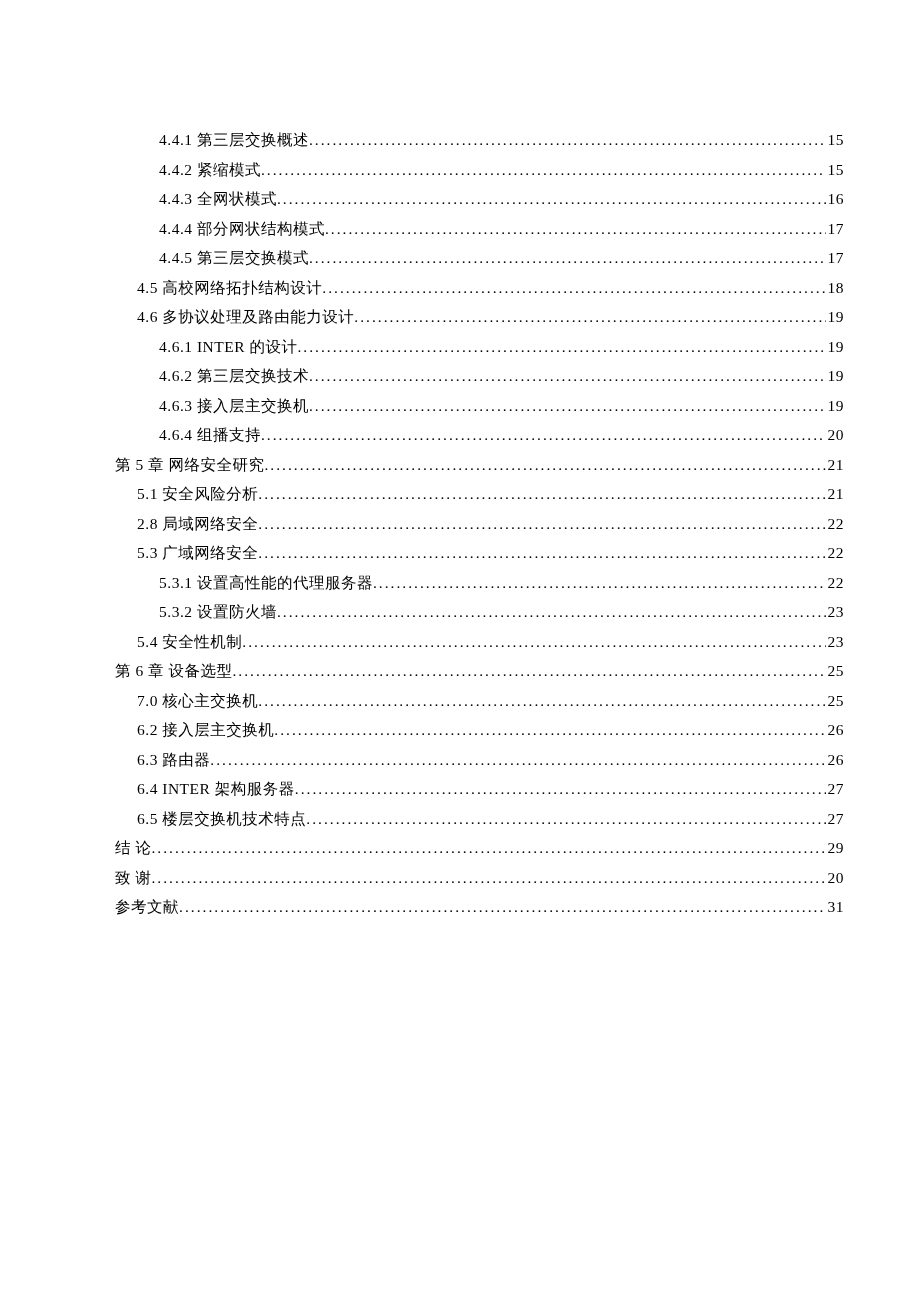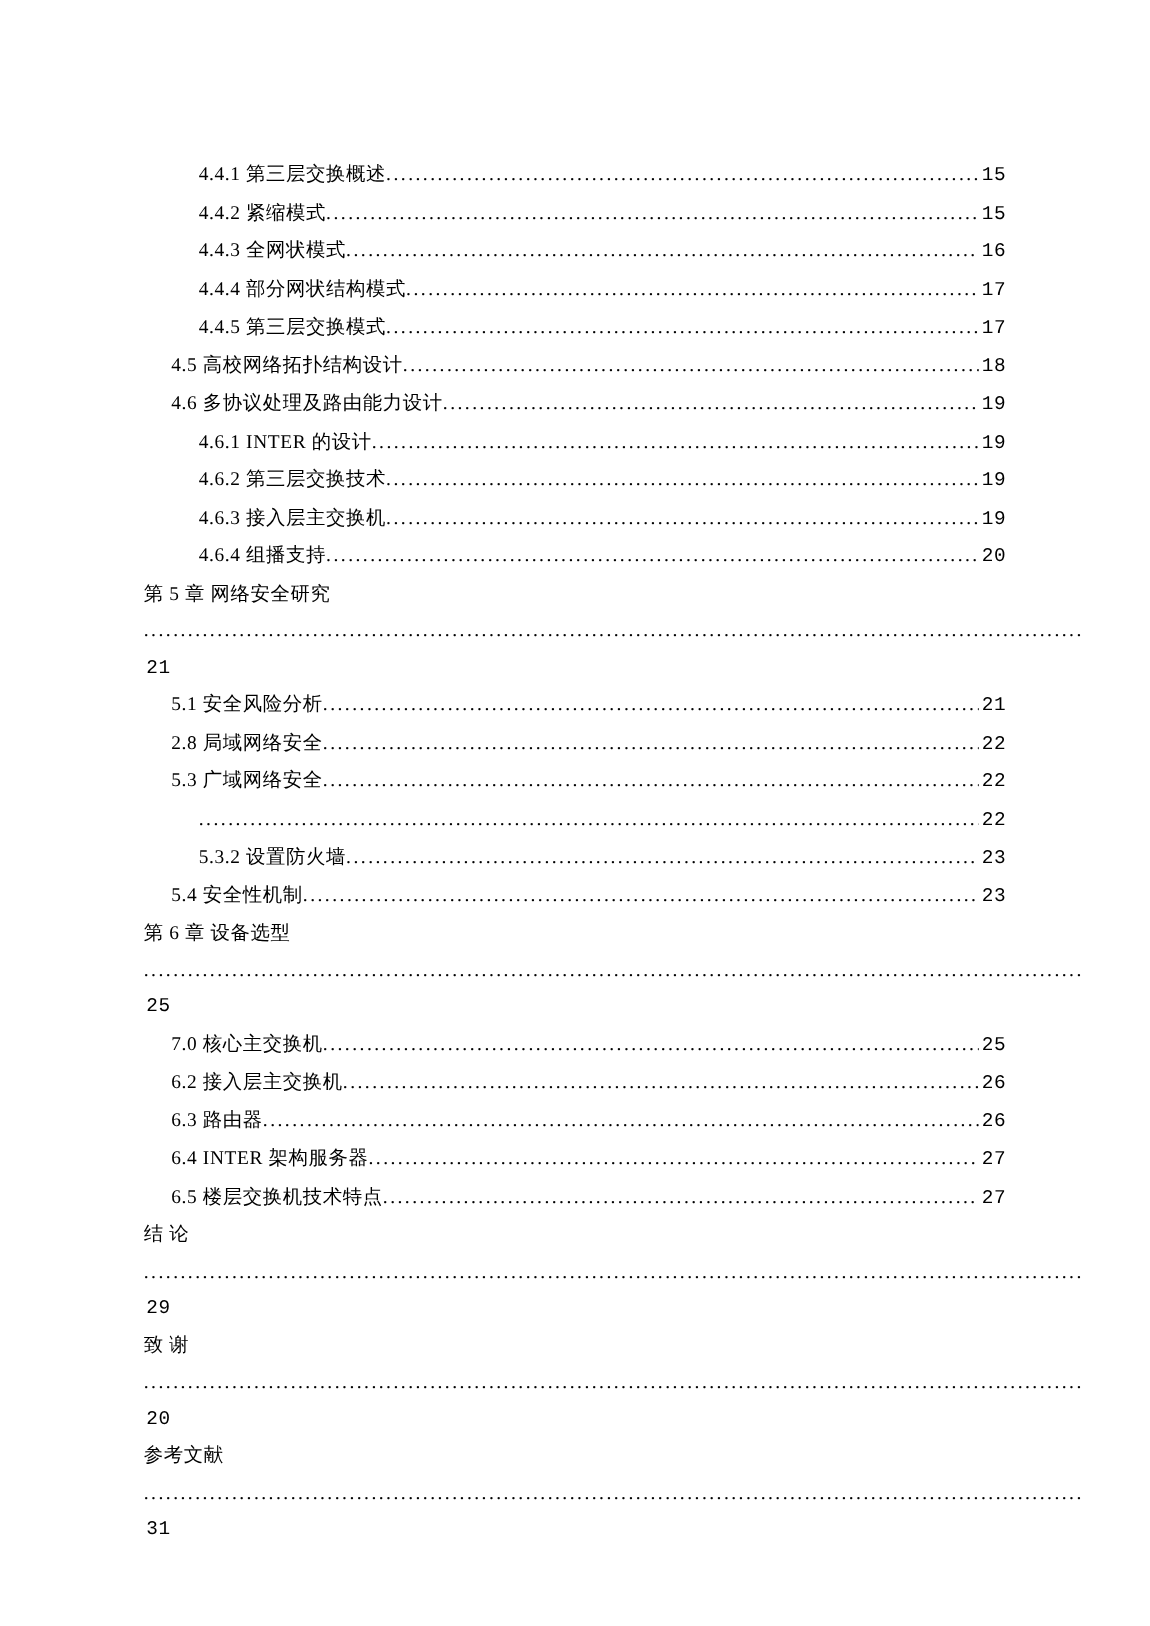--- a/index.html
+++ b/index.html
@@ -6,21 +6,21 @@
   html, body {
     margin: 0; padding: 0;
     width: 920px; height: 1301px;
     background: #ffffff;
     font-family: "SimSun", "宋体", serif;
     color: #000;
   }
   .page {
     width: 920px;
     height: 1301px;
-    padding: 125px 115px 0 115px;
+    padding: 125px 76px 0 115px;
     position: relative;
   }
   .toc {
     width: 100%;
   }
   .toc-row {
     display: flex;
     align-items: baseline;
     font-size: 15.5px;
     line-height: 29.5px;
@@ -35,23 +35,22 @@
     overflow: hidden;
     letter-spacing: 2px;
     font-family: "SimSun", "宋体", serif;
   }
   .dots::after {
     content: "................................................................................................................................";
   }
   .pg {
     flex: 0 0 auto;
     padding-left: 2px;
-    font-family: Liberation Mono, monospace;
   }
-  .lvl0 { padding-left: 0; flex-direction: column; }
+  .lvl0 { padding-left: 0; }
   .lvl1 { padding-left: 22px; }
   .lvl2 { padding-left: 44px; }
 </style>
 </head>
 <body>
 
 <div class="page">
   <div class="toc">
 
     <div class="toc-row lvl2">
@@ -123,20 +122,21 @@
       <span class="label">2.8 局域网络安全</span>
       <span class="dots"></span>
       <span class="pg">22</span>
     </div>
     <div class="toc-row lvl1">
       <span class="label">5.3 广域网络安全</span>
       <span class="dots"></span>
       <span class="pg">22</span>
     </div>
     <div class="toc-row lvl2">
+      <span class="label">5.3.1 设置高性能的代理服务器</span>
       <span class="dots"></span>
       <span class="pg">22</span>
     </div>
     <div class="toc-row lvl2">
       <span class="label">5.3.2 设置防火墙</span>
       <span class="dots"></span>
       <span class="pg">23</span>
     </div>
     <div class="toc-row lvl1">
       <span class="label">5.4 安全性机制</span>

